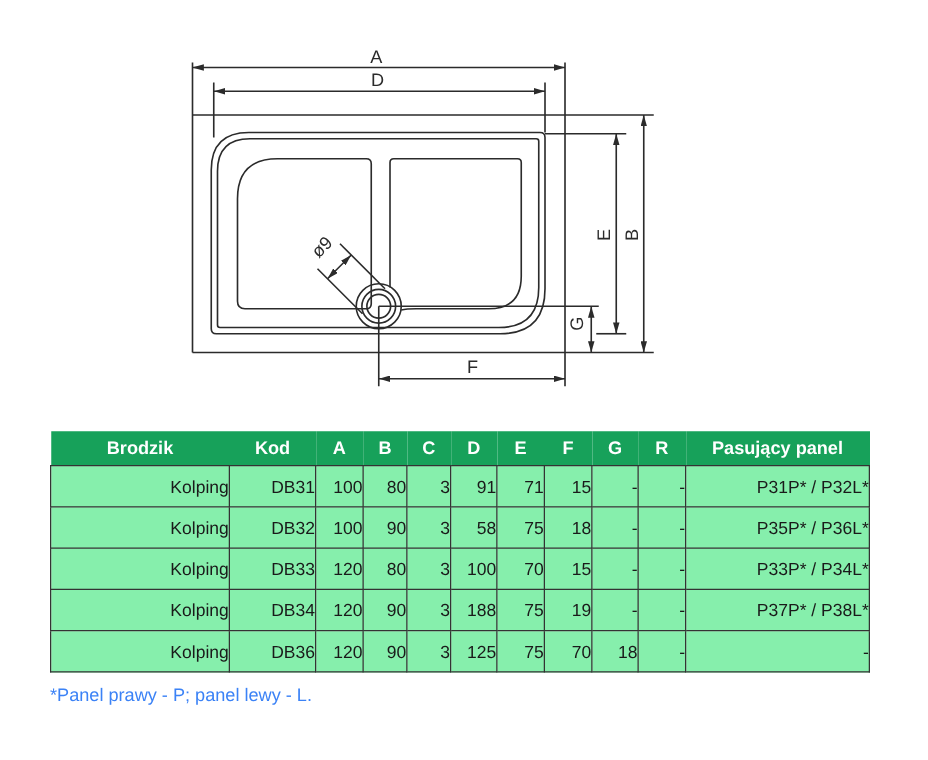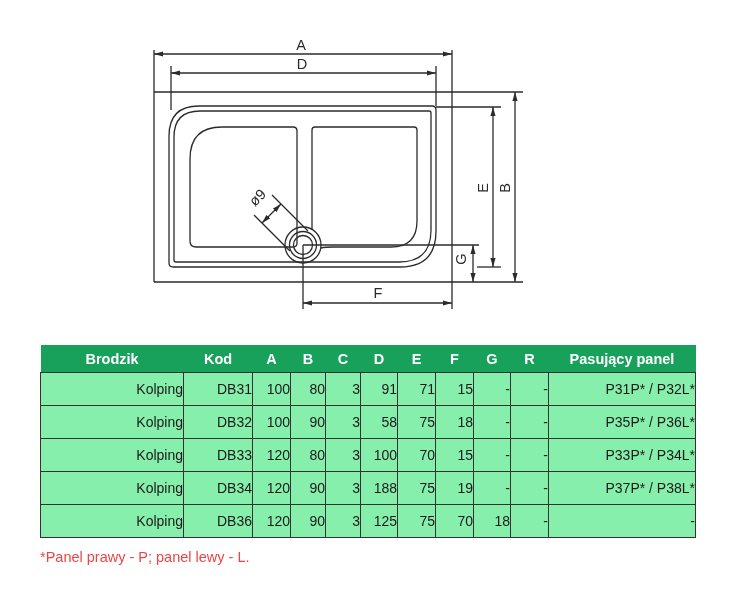--- a/index.html
+++ b/index.html
@@ -4,21 +4,21 @@
 <style>
   html,body{margin:0;padding:0;background:#ffffff;}
   .page{position:relative;width:742px;height:608px;background:#ffffff;overflow:hidden;
         font-family:"Liberation Sans","DejaVu Sans",sans-serif;color:#1a1a1a;}
   .diagram-wrap{position:absolute;left:0;top:0;width:742px;height:340px;}
   svg text{font-family:"Liberation Sans","DejaVu Sans",sans-serif;font-size:14.5px;fill:#2b2b2b;}
   .spec-table{position:absolute;left:40px;top:345px;border-collapse:collapse;table-layout:fixed;}
   .spec-table th{height:27px;padding:0;border:none;color:#ffffff;font-size:14.5px;font-weight:bold;}
   .spec-table td{height:32px;padding:0;border:1px solid #333333;font-size:14px;text-align:right;background:#86efac;}
   .spec-table td.kod{font-weight:normal;}
-  .footnote{position:absolute;left:40px;top:549px;font-size:14.5px;color:#ef4444;}
+  .footnote{position:absolute;left:40px;top:549px;font-size:14.5px;color:#3b82f6;}
 </style>
 </head>
 <body>
 
 <div class="page">
 
   <div class="diagram-wrap">
     <svg width="742" height="340" viewBox="0 0 742 340">
       <defs>
         <marker id="arr" markerWidth="7" markerHeight="4" refX="7" refY="2" orient="auto-start-reverse" markerUnits="strokeWidth">

